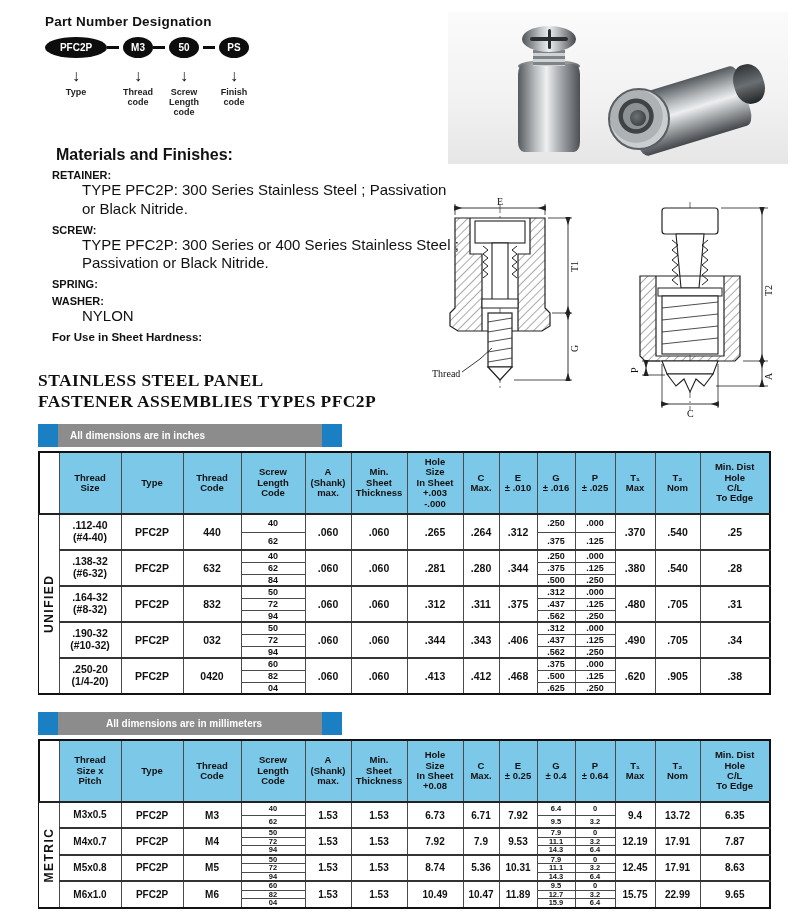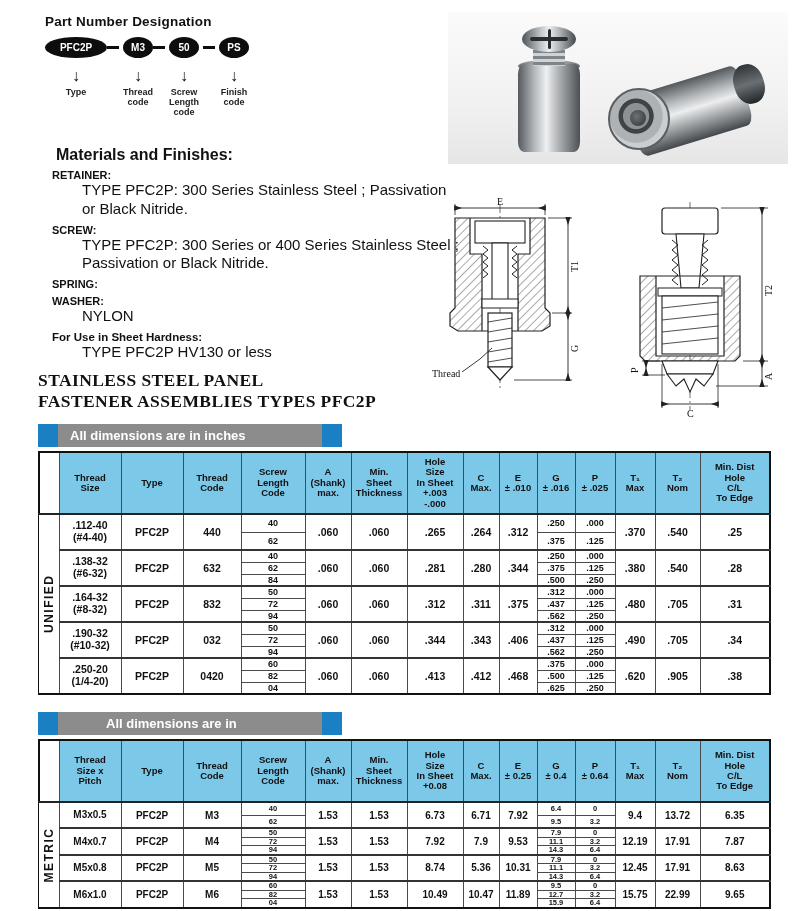--- a/index.html
+++ b/index.html
@@ -60,21 +60,21 @@
   #hardness{margin-top:0;}
   #hardness .mat-head{font-size:11.5px;}
 
   
   #main-title{position:absolute;left:38px;top:370px;font-family:"Liberation Serif",serif;
               font-weight:bold;font-size:17.5px;line-height:1.22;letter-spacing:.4px;white-space:pre-line;}
 
   
   .banner{position:absolute;left:38px;width:304px;height:23px;display:flex;background:var(--banner-gray);}
   .banner .sq{width:20px;height:23px;background:var(--banner-blue);flex:0 0 auto;}
-  .banner .txt{flex:1;color:#fff;font-weight:bold;font-size:13px;line-height:23px;padding-left:12px;}
+  .banner .txt{flex:1;color:#fff;font-weight:bold;font-size:10px;line-height:23px;padding-left:12px;}
   #banner-in{top:424px;}
   #banner-mm{top:712px;gap:36px;}
 
   
   .tbl-mount{position:absolute;left:38px;}
   #mount-in{top:451px;}
   #mount-mm{top:739px;}
   table.spec{border-collapse:collapse;table-layout:fixed;border:2px solid #111;background:#fff;}
   .spec th,.spec td{border:1px solid #4a4a4a;text-align:center;vertical-align:middle;padding:0;
                     color:#111;font-weight:bold;overflow:hidden;}
@@ -158,21 +158,20 @@
     <div class="mat-head">RETAINER:</div>
     <div class="mat-line">TYPE PFC2P:  300 Series Stainless Steel ; Passivation or Black Nitride.</div>
     <div class="mat-head">SCREW:</div>
     <div class="mat-line">TYPE PFC2P:  300 Series or 400 Series Stainless Steel ;
 Passivation or Black Nitride.</div>
     <div class="mat-head">SPRING:</div>
     <div class="mat-head">WASHER:</div>
     <div class="mat-line">NYLON</div>
     <div id="hardness">
       <div class="mat-head">For Use in Sheet Hardness:</div>
-      <div class="mat-line">TYPE PFC2P  HV130 or less</div>
     </div>
   </div>
 
   <svg id="dwg1" width="165" height="215" viewBox="0 0 165 215">
     <defs>
       <pattern id="h1" width="6" height="6" patternUnits="userSpaceOnUse" patternTransform="rotate(45)">
         <line x1="0" y1="0" x2="0" y2="6" stroke="#555" stroke-width="1"></line>
       </pattern>
       <marker id="ar1" markerWidth="9" markerHeight="8" refX="8" refY="4" orient="auto-start-reverse">
         <path d="M0,4 L9,1 L9,7 Z" fill="#222"></path>

